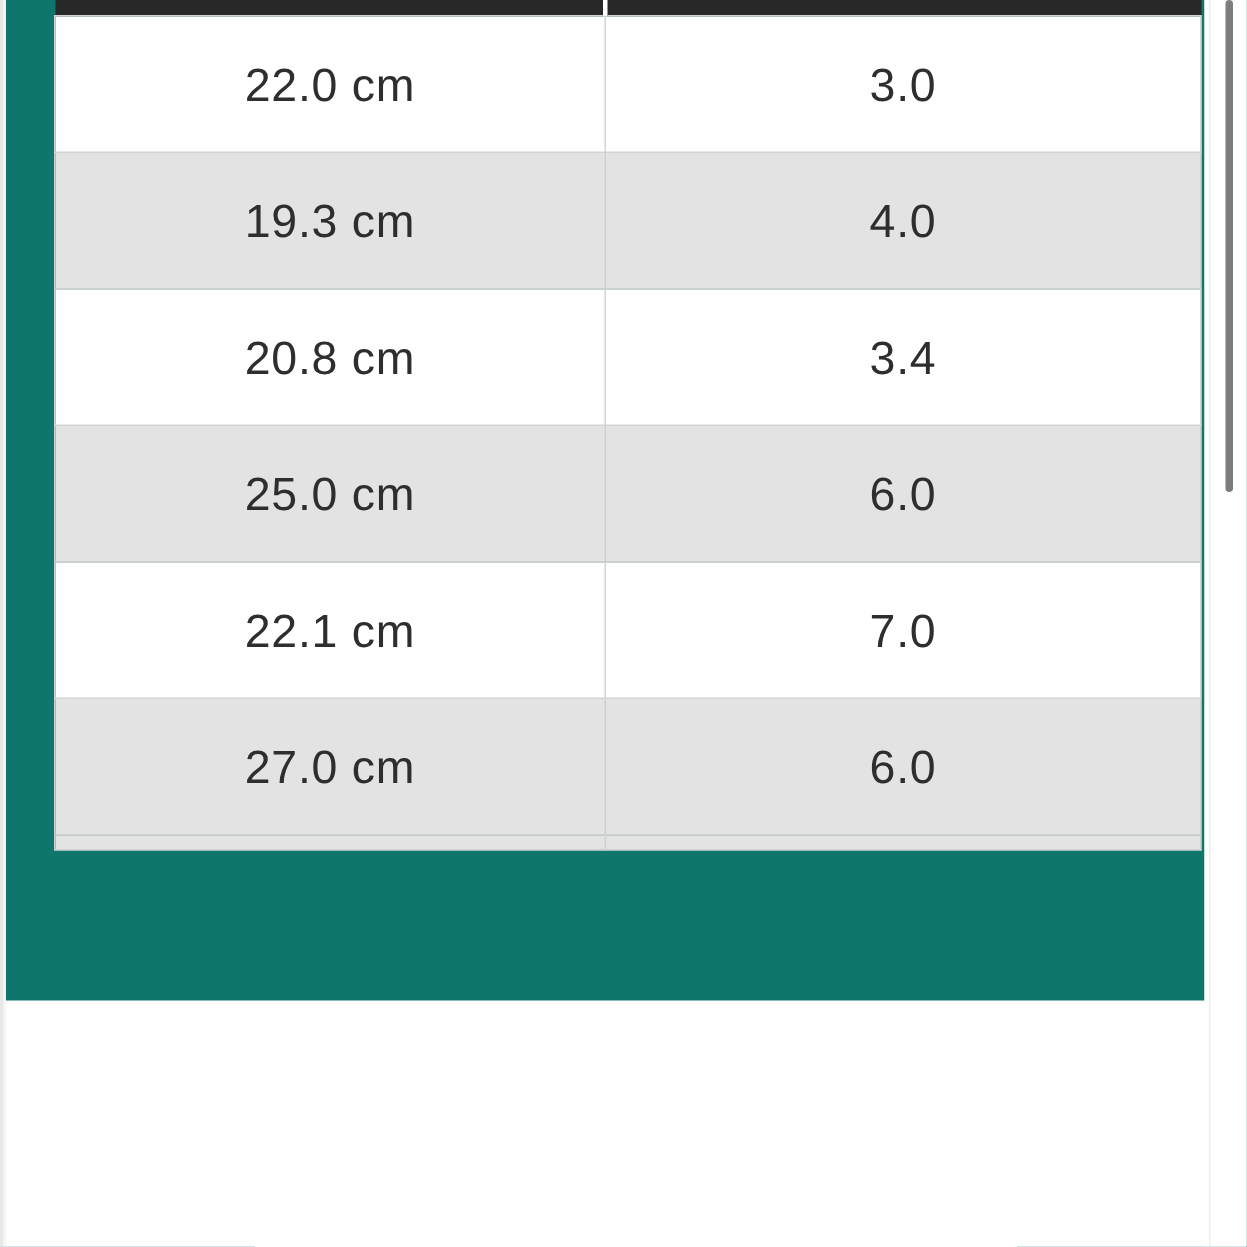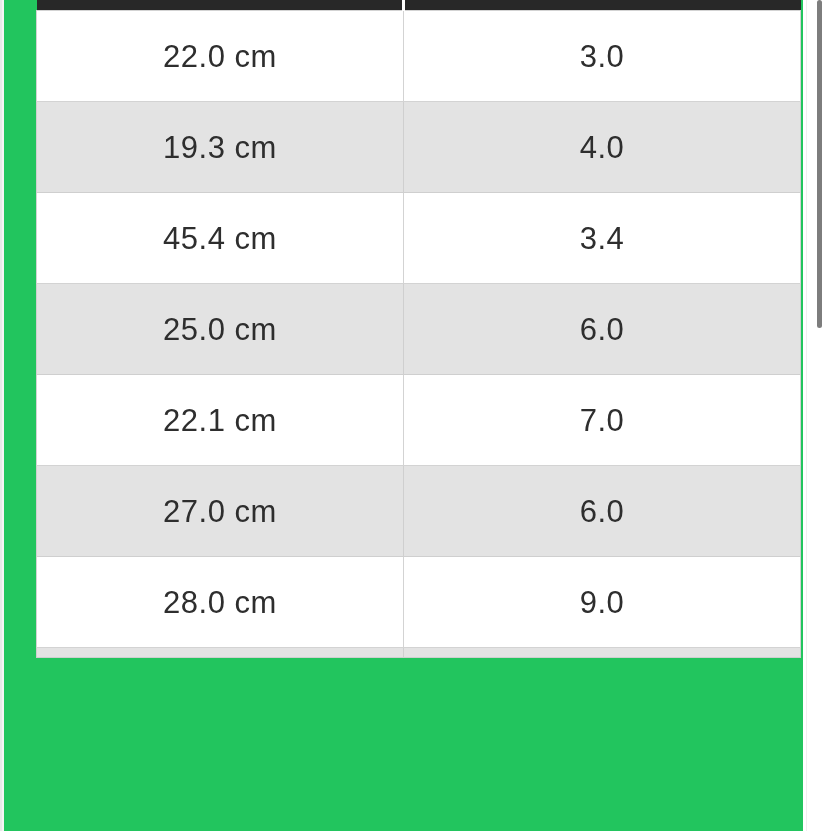--- a/index.html
+++ b/index.html
@@ -37,22 +37,22 @@
     height: 831px;
     background: #f4f4f4;
   }
 
   
   .content-page {
     position: absolute;
     top: 0;
     left: 4px;
     width: 799px;
-    height: 831px;
-    background: #22c55e;
+    height: 667px;
+    background: #0f766e;
   }
 
   
   .size-table {
     position: absolute;
     top: 0;
     left: 32px;
     width: 764px;
     border-collapse: collapse;
     table-layout: fixed;
@@ -150,43 +150,39 @@
           <td>22.0 cm</td>
           <td>3.0</td>
         </tr>
 
         <tr class="row-alt">
           <td>19.3 cm</td>
           <td>4.0</td>
         </tr>
 
         <tr>
-          <td>45.4 cm</td>
+          <td>20.8 cm</td>
           <td>3.4</td>
         </tr>
 
         <tr class="row-alt">
           <td>25.0 cm</td>
           <td>6.0</td>
         </tr>
 
         <tr>
           <td>22.1 cm</td>
           <td>7.0</td>
         </tr>
 
         <tr class="row-alt">
           <td>27.0 cm</td>
           <td>6.0</td>
         </tr>
 
-        <tr>
-          <td>28.0 cm</td>
-          <td>9.0</td>
-        </tr>
 
 
 
         <tr class="row-alt row-partial">
           <td></td>
           <td></td>
         </tr>
 
       </tbody>
     </table>

